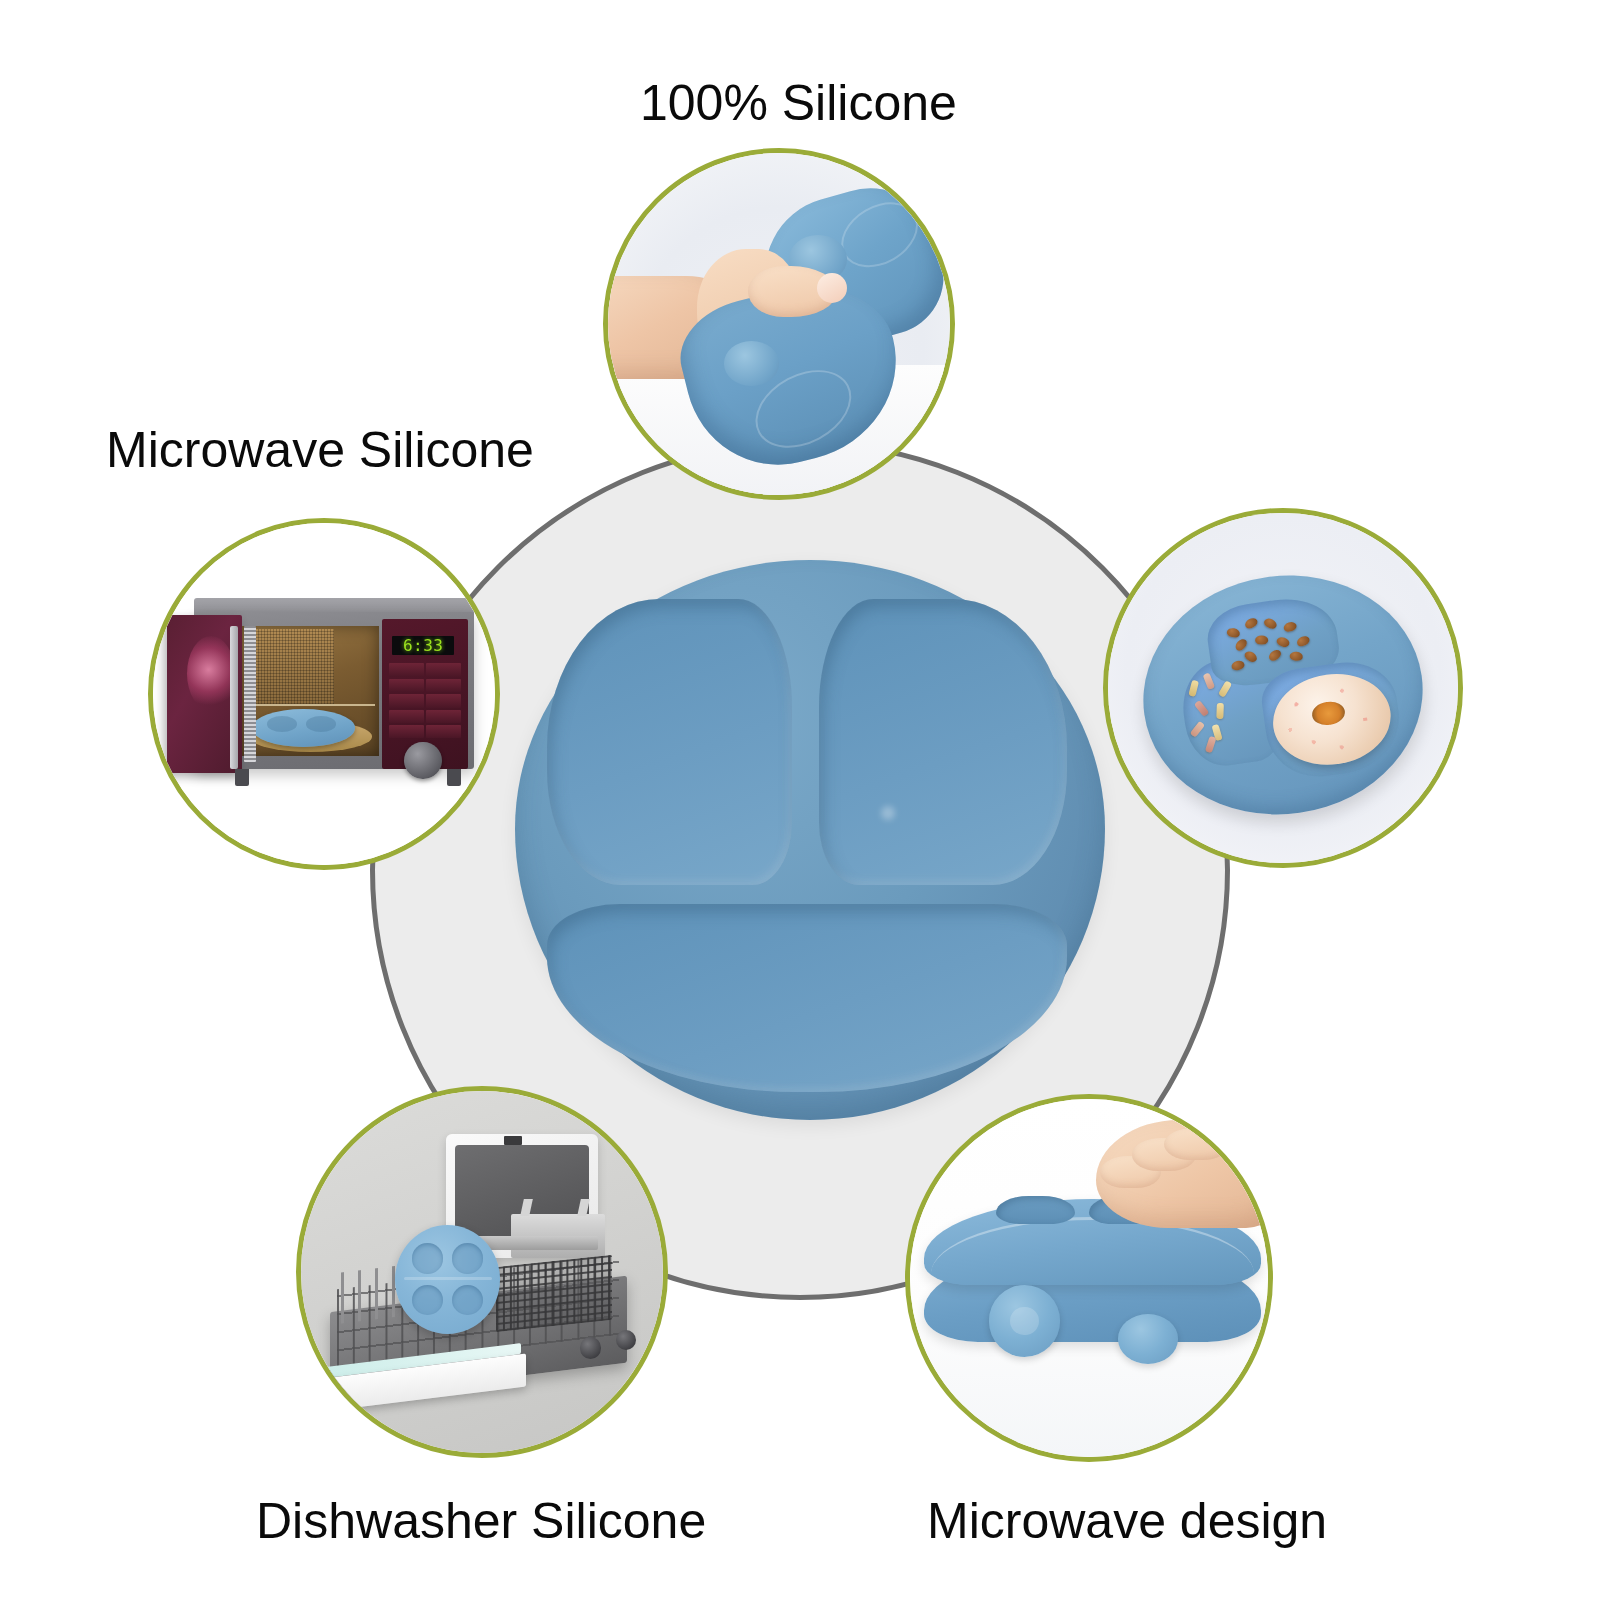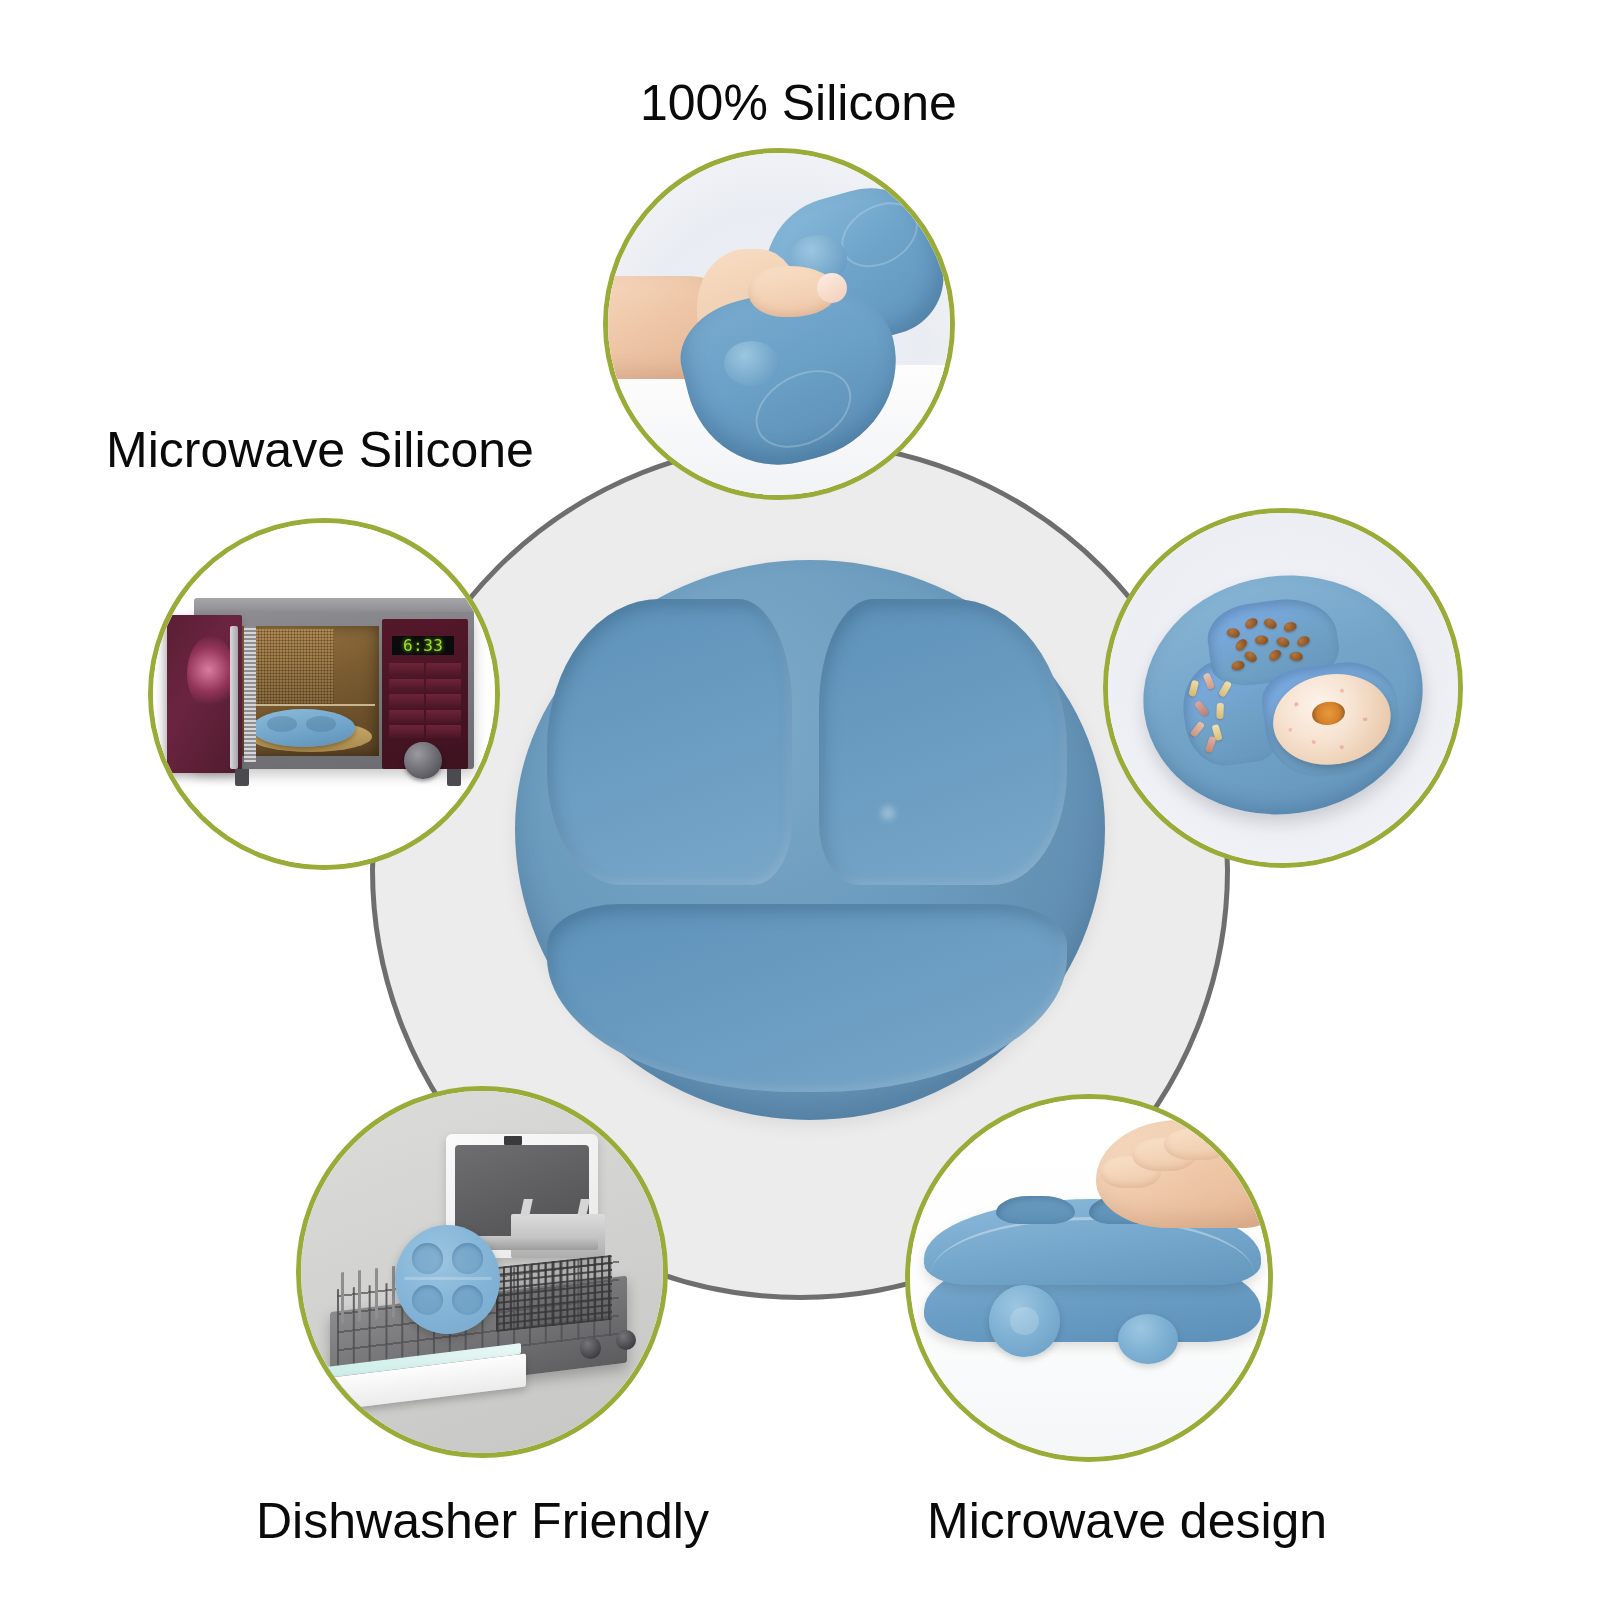--- a/index.html
+++ b/index.html
@@ -377,21 +377,21 @@
       <div class="dw-front"></div>
       <div class="dw-plate">
         <div class="dw-scline"></div>
         <div class="dw-sc dw-sc1"></div>
         <div class="dw-sc dw-sc2"></div>
         <div class="dw-sc dw-sc3"></div>
         <div class="dw-sc dw-sc4"></div>
       </div>
     </div>
   </div>
-  <div class="label" id="lbl-dishwasher">Dishwasher Friendly</div>
+  <div class="label" id="lbl-dishwasher">Dishwasher Silicone</div>
 
   <div class="feature" id="c-stack">
     <div class="photo">
       <div class="bg"></div>
       <div class="st-plate st-bot"></div>
       <div class="st-plate st-top"></div>
       <div class="st-rim"></div>
       <div class="st-cell st-c1"></div>
       <div class="st-cell st-c2"></div>
       <div class="st-cup st-cup1"></div>

